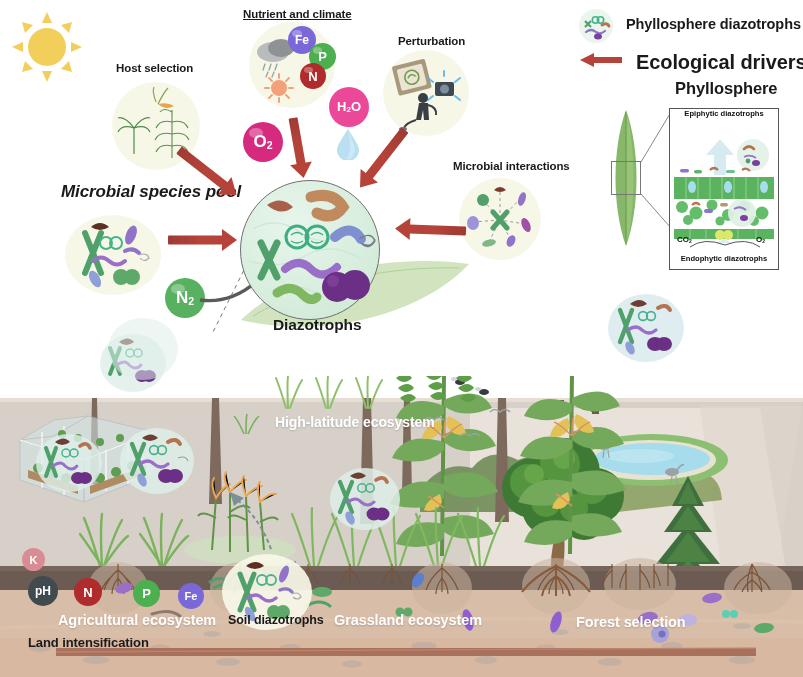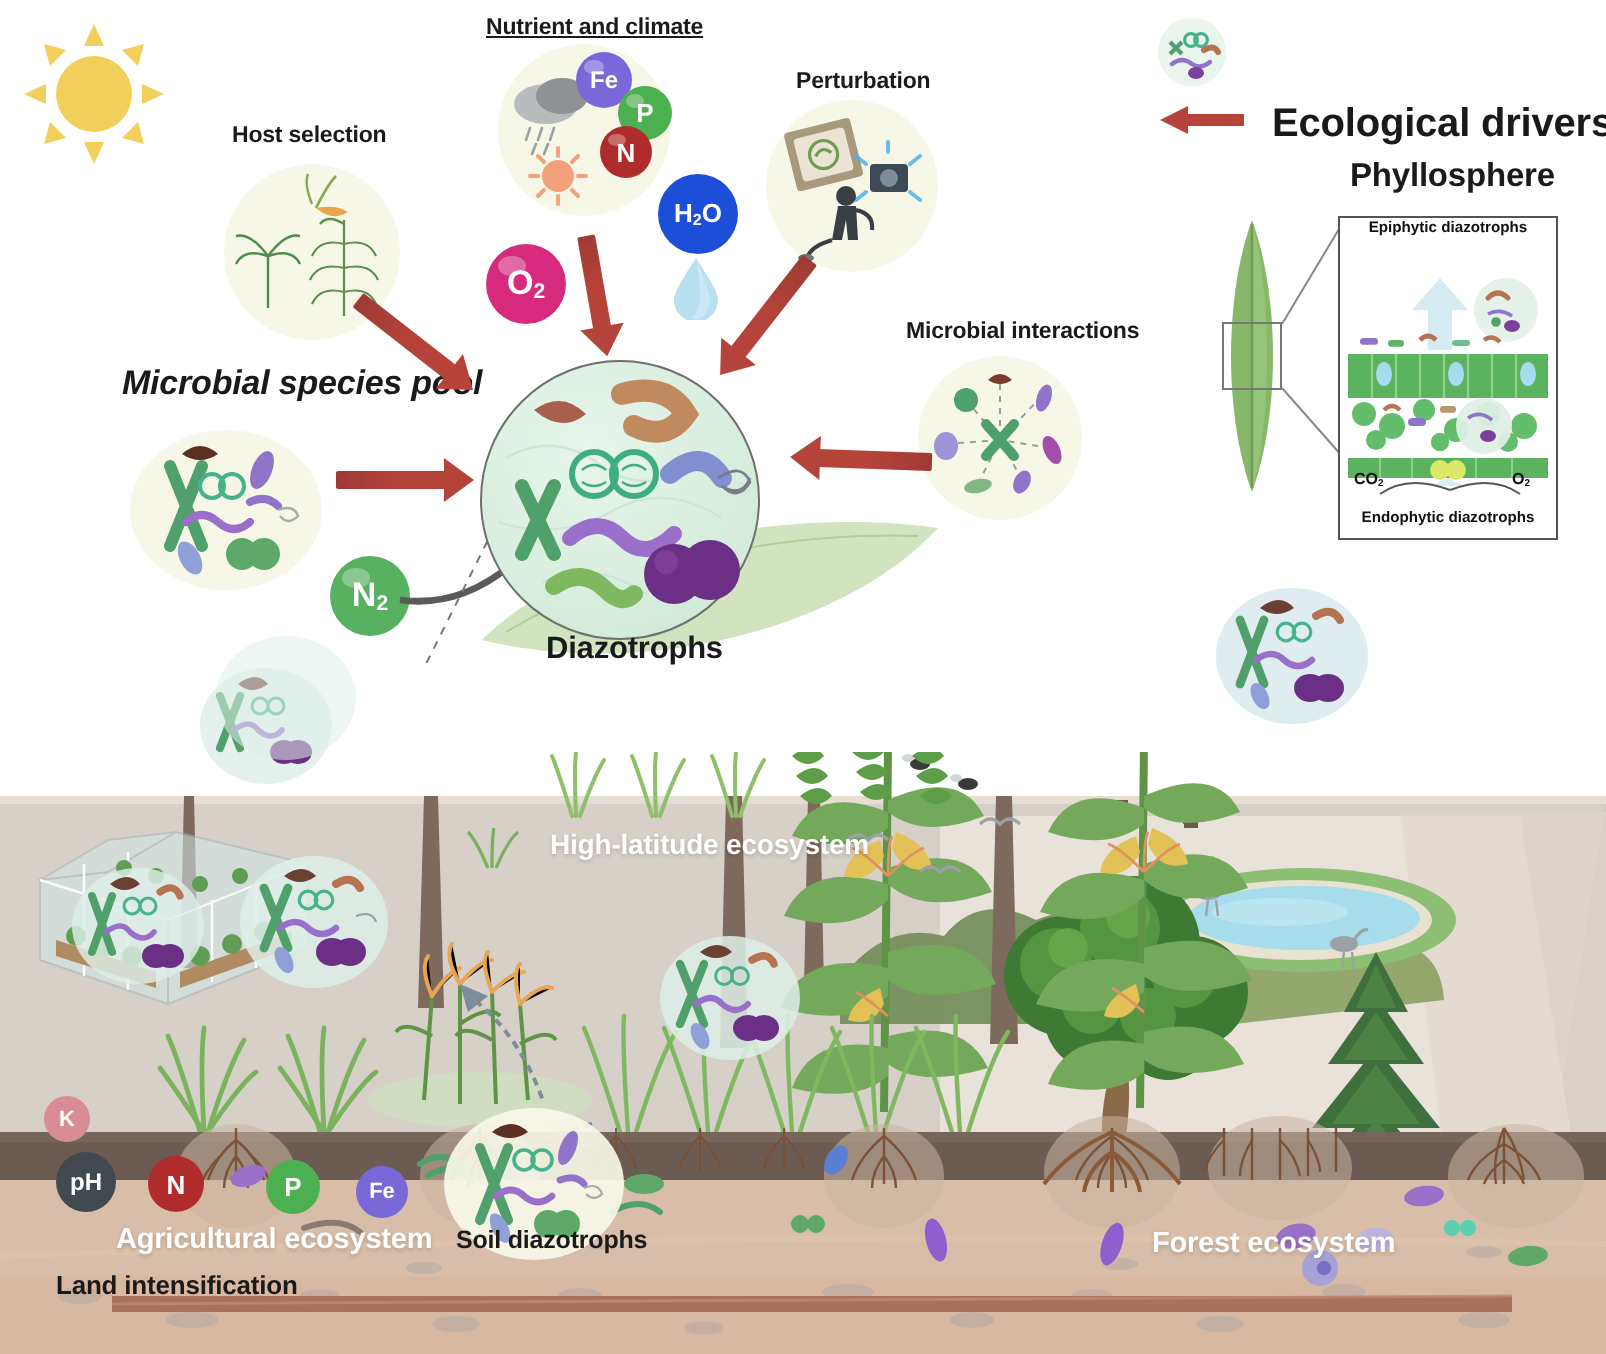--- a/index.html
+++ b/index.html
@@ -69,20 +69,21 @@
       <svg width="36" height="36" viewBox="0 0 36 36">
         <circle cx="18" cy="18" r="17" fill="#eaf5ee"></circle>
         <path d="M7 13 L13 19 M13 13 L7 19" stroke="#4fa06a" stroke-width="2.2" fill="none"></path>
         <circle cx="17.5" cy="12" r="3.2" fill="none" stroke="#46b38a" stroke-width="1.6"></circle>
         <circle cx="22.5" cy="12" r="3.2" fill="none" stroke="#46b38a" stroke-width="1.6"></circle>
         <path d="M24 17 q5 -3 7 1" stroke="#b5734f" stroke-width="3" stroke-linecap="round" fill="none"></path>
         <path d="M8 24 q5 -4 10 0 q4 3 9 -1" stroke="#8f74c9" stroke-width="2.2" fill="none" stroke-linecap="round"></path>
         <ellipse cx="20" cy="28.5" rx="4" ry="3" fill="#7b3f9d"></ellipse>
       </svg>
     </div>
+    <div class="lbl" style="left:48px;top:10px;font-size:14.5px;">Phyllosphere diazotrophs</div>
 
     <div class="abs" style="left:2px;top:46px;">
       <svg width="44" height="16" viewBox="0 0 44 16">
         <polygon points="0,8 14,1 14,15" fill="#b5433a"></polygon>
         <rect x="12" y="5" width="30" height="6" fill="#b5433a"></rect>
       </svg>
     </div>
     <div class="lbl" style="left:58px;top:45px;font-size:20px;">Ecological drivers</div>
   </div>
 
@@ -313,21 +314,21 @@
       <path d="M28 46 q8 -7 16 0 q8 7 16 0" stroke="#9a6fc9" stroke-width="4" fill="none" stroke-linecap="round"></path>
       <ellipse cx="30" cy="64" rx="5" ry="9" fill="#8f9fd8" transform="rotate(-28 30 64)"></ellipse>
       <circle cx="56" cy="62" r="8" fill="#5ea96a"></circle>
         <circle cx="67" cy="62" r="8" fill="#5ea96a"></circle>
     </svg>
   </div>
 
   <div class="chip" style="left:243px;top:122px;width:40px;height:40px;font-size:17px;background:#d62a7f;">
     <span><span>O</span><span class="sub">2</span></span>
   </div>
-  <div class="abs" style="left:329px;top:87px;width:40px;height:40px;border-radius:50%;background:#1d4ed8;
+  <div class="abs" style="left:329px;top:87px;width:40px;height:40px;border-radius:50%;background:#ec4899;
        display:flex;align-items:center;justify-content:center;color:#fff;font-weight:bold;font-size:13px;">
     <span><span>H</span><span class="sub">2</span><span>O</span></span>
   </div>
   <svg class="abs" style="left:335px;top:128px;" width="26" height="32" viewBox="0 0 26 32">
     <path d="M13 1 C20 12 24 18 24 22 A11 11 0 0 1 2 22 C2 18 6 12 13 1 Z" fill="#b9dff1"></path>
     <path d="M13 1 C17 12 20 18 20 22 A7 11 0 0 1 11 31 C16 26 16 18 13 1 Z" fill="#cfeaf7" opacity=".8"></path>
   </svg>
   <div class="chip" style="left:165px;top:278px;width:40px;height:40px;font-size:17px;background:#57b160;">
     <span><span>N</span><span class="sub">2</span></span>
   </div>
@@ -880,18 +881,19 @@
     </div>
   <div class="soil-chip" style="left:133px;top:580px;width:27px;height:27px;font-size:13px;background:#4caf50;">
       <span>P</span>
     </div>
   <div class="soil-chip" style="left:178px;top:583px;width:26px;height:26px;font-size:11px;background:#7b68d8;">
       <span>Fe</span>
     </div>
 
   <div class="lbl lbl-w" style="left:275px;top:414px;font-size:14px;">High-latitude ecosystem</div>
   <div class="lbl lbl-w" style="left:58px;top:612px;font-size:14.5px;">Agricultural ecosystem</div>
-  <div class="lbl lbl-w" style="left:576px;top:614px;font-size:14.5px;">Forest ecosystem</div>
+  <div class="lbl lbl-w" style="left:334px;top:612px;font-size:14.5px;">Grassland ecosystem</div>
+  <div class="lbl lbl-w" style="left:576px;top:614px;font-size:14.5px;">Forest selection</div>
   <div class="lbl" style="left:228px;top:613px;font-size:12.5px;">Soil diazotrophs</div>
 
   <div class="lbl" style="left:28px;top:635px;font-size:13px;">Land intensification</div>
 
 </div>
 
 </body></html>

